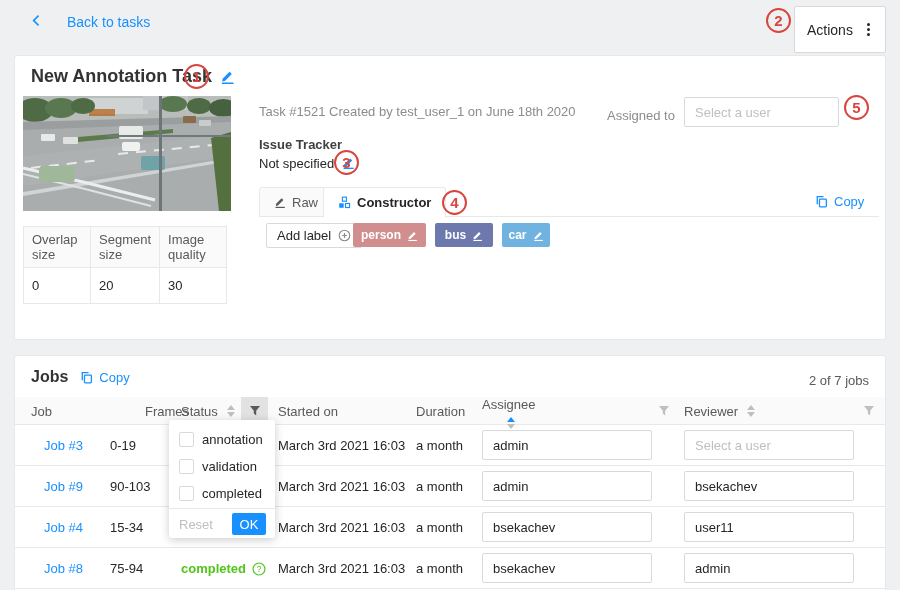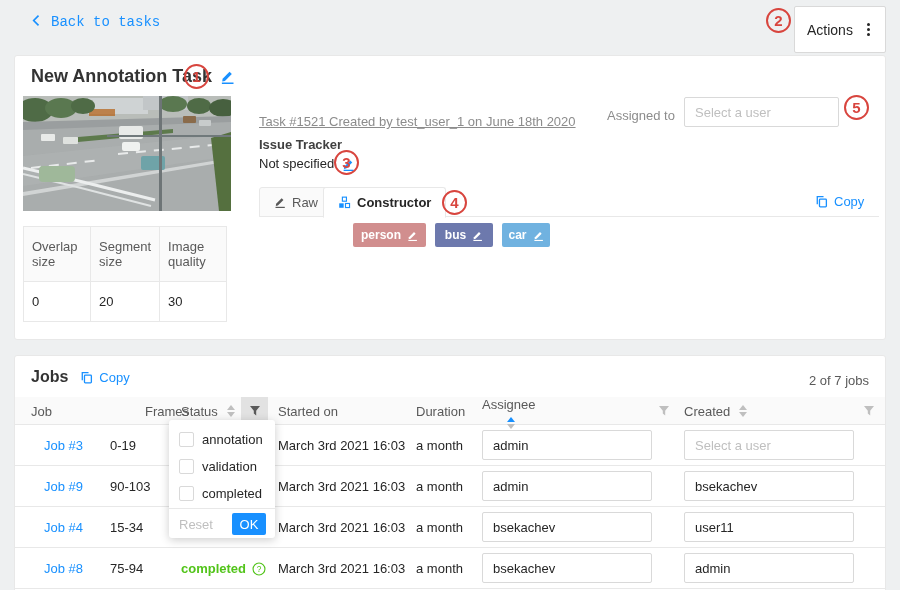--- a/index.html
+++ b/index.html
@@ -18,21 +18,21 @@
                 display:flex; align-items:center; justify-content:center; z-index:50;
                 background:transparent; }
   .tab { position:absolute; height:30px; display:flex; align-items:center; gap:6px;
          padding:0 14px; border:1px solid #e8e8e8; border-radius:3px 3px 0 0;
          background:#fafafa; color:#595959; cursor:pointer; }
   .tab.active { background:#fff; border-bottom:1px solid #fff; color:#262626; font-weight:bold; z-index:2; }
   .chip { position:absolute; height:24px; display:flex; align-items:center; justify-content:center;
           gap:6px; border-radius:2px; color:#fff; font-size:12px; font-weight:bold; padding:0 8px; }
   .ptable { border-collapse:collapse; }
   .ptable th, .ptable td { border:1px solid #e8e8e8; font-weight:normal; text-align:left;
-          padding:12px 8px; font-size:13px; width:67px; }
+          padding:5px 8px; font-size:13px; width:67px; }
   .ptable th { background:#fafafa; color:#595959; }
   .ptable td { height:36px; color:#262626; }
   .hdr-cell { position:absolute; display:flex; align-items:center; gap:5px; height:28px;
               color:#595959; cursor:pointer; }
   .sorter { display:inline-flex; flex-direction:column; margin-left:4px; }
   .caret { width:0; height:0; border-left:4px solid transparent; border-right:4px solid transparent; }
   .caret.up { border-bottom:5px solid #bfbfbf; margin-bottom:2px; }
   .caret.down { border-top:5px solid #bfbfbf; }
   .caret.up.active { border-bottom-color:#1890ff; }
   .row { position:absolute; left:0; width:870px; height:41px; border-bottom:1px solid #e8e8e8; }
@@ -49,21 +49,21 @@
   .kebab { display:inline-flex; flex-direction:column; gap:2px; margin-left:14px; }
   .kebab i { width:3px; height:3px; background:#262626; border-radius:50%; }
   .funnel-box { position:absolute; width:27px; height:28px; background:#e2e2e2;
                 display:flex; align-items:center; justify-content:center; cursor:pointer; }
 </style>
 </head>
 <body>
 
 <div class="page">
 
-  <div class="abs" style="left:30px; top:14px; display:flex; align-items:flex-start; gap:8px;font-family:Liberation Mono, monospace;">
+  <div class="abs" style="left:30px; top:14px; display:flex; align-items:flex-start; gap:24px;">
     <span style="display:inline-flex;">
       <svg width="13" height="13" viewBox="0 0 16 16" fill="none" stroke="#1890ff" stroke-width="2">
           <path d="M10.5 2 L4.5 8 L10.5 14"></path>
         </svg>
     </span>
     <span class="link" style="font-size:14px;">Back to tasks</span>
   </div>
 
   <div class="btn abs" style="left:794px; top:6px; width:92px; height:47px; padding:16px 12px; font-size:14px;">
     <span>Actions</span>
@@ -129,27 +129,27 @@
         <th>Image quality</th>
       </tr>
       <tr>
         <td>0</td>
         <td>20</td>
         <td>30</td>
       </tr>
     </tbody>
       </table>
 
-    <div class="abs gray" style="left:244px; top:58px;text-decoration:underline;">Task #1521 Created by test_user_1 on June 18th 2020</div>
+    <div class="abs gray" style="left:244px; top:48px;">Task #1521 Created by test_user_1 on June 18th 2020</div>
 
     <div class="abs gray" style="left:592px; top:52px;">Assigned to</div>
     <input class="abs" style="left: 669px; top: 41px; width: 155px; height: 30px; border: 1px solid rgb(217, 217, 217); border-radius: 2px; padding: 0px 10px; font-size: 13px; font-family: &quot;Liberation Sans&quot;, sans-serif;" placeholder="Select a user">
 
     <div class="abs" style="left:244px; top:81px; font-weight:bold; color:#404040;">Issue Tracker</div>
-    <div class="abs" style="left:244px; top:100px; display:flex; align-items:flex-end; gap:8px;">
+    <div class="abs" style="left:244px; top:100px; display:flex; align-items:flex-start; gap:8px;">
       <span>Not specified</span>
       <span style="color:#1890ff; display:inline-flex;">
         <svg width="13" height="13" viewBox="0 0 16 16">
             <path d="M2.8 10.4 L10.2 3 L12.6 5.4 L5.2 12.8 L2.4 13.4 Z" fill="currentColor"></path>
             <rect x="2" y="14.4" width="12.4" height="1.6" fill="currentColor"></rect>
           </svg>
       </span>
     </div>
 
     <div class="abs" style="left:244px; top:160px; width:620px; height:1px; background:#e8e8e8;"></div>
@@ -176,20 +176,29 @@
     <div class="abs" style="left:800px; top:138px; display:flex; align-items:center; gap:6px;">
       <span style="display:inline-flex;">
         <svg width="13" height="13" viewBox="0 0 16 16" fill="none" stroke="#1890ff" stroke-width="1.6">
             <rect x="5.5" y="5" width="8.5" height="9.5" rx="1"></rect>
             <path d="M10.5 2 H2.8 V11.5"></path>
           </svg>
       </span>
       <span class="link">Copy</span>
     </div>
 
+    <div class="btn abs" style="left:251px; top:167px; height:25px; padding:0 10px; gap:7px;">
+      <span>Add label</span>
+      <span style="display:inline-flex;">
+        <svg width="13" height="13" viewBox="0 0 16 16" fill="none" stroke="#8c8c8c" stroke-width="1.4">
+            <circle cx="8" cy="8" r="6.5"></circle>
+            <path d="M8 5v6M5 8h6"></path>
+          </svg>
+      </span>
+    </div>
 
     <div class="chip" style="left: 338px; top: 167px; width: 73px; background-color: rgb(209, 142, 142);">
       <span>person</span>
       <span style="color:#fff; display:inline-flex;">
         <svg width="11" height="11" viewBox="0 0 16 16">
             <path d="M2.8 10.4 L10.2 3 L12.6 5.4 L5.2 12.8 L2.4 13.4 Z" fill="currentColor"></path>
             <rect x="2" y="14.4" width="12.4" height="1.6" fill="currentColor"></rect>
           </svg>
       </span>
     </div>
@@ -260,21 +269,21 @@
           <i class="caret up active"></i>
             <i class="caret down"></i>
         </span>
       </div>
       <div class="abs" style="left:643px; top:8px; cursor:pointer;">
         <svg width="12" height="12" viewBox="0 0 12 12">
             <path d="M1 1h10L7.2 5.8v4.6L4.8 8.6V5.8z" fill="#bfbfbf"></path>
           </svg>
       </div>
       <div class="hdr-cell" style="left:669px;">
-        <span>Created</span>
+        <span>Reviewer</span>
         <span class="sorter">
           <i class="caret up"></i>
             <i class="caret down"></i>
         </span>
       </div>
       <div class="abs" style="left:848px; top:8px; cursor:pointer;">
         <svg width="12" height="12" viewBox="0 0 12 12">
             <path d="M1 1h10L7.2 5.8v4.6L4.8 8.6V5.8z" fill="#bfbfbf"></path>
           </svg>
       </div>

